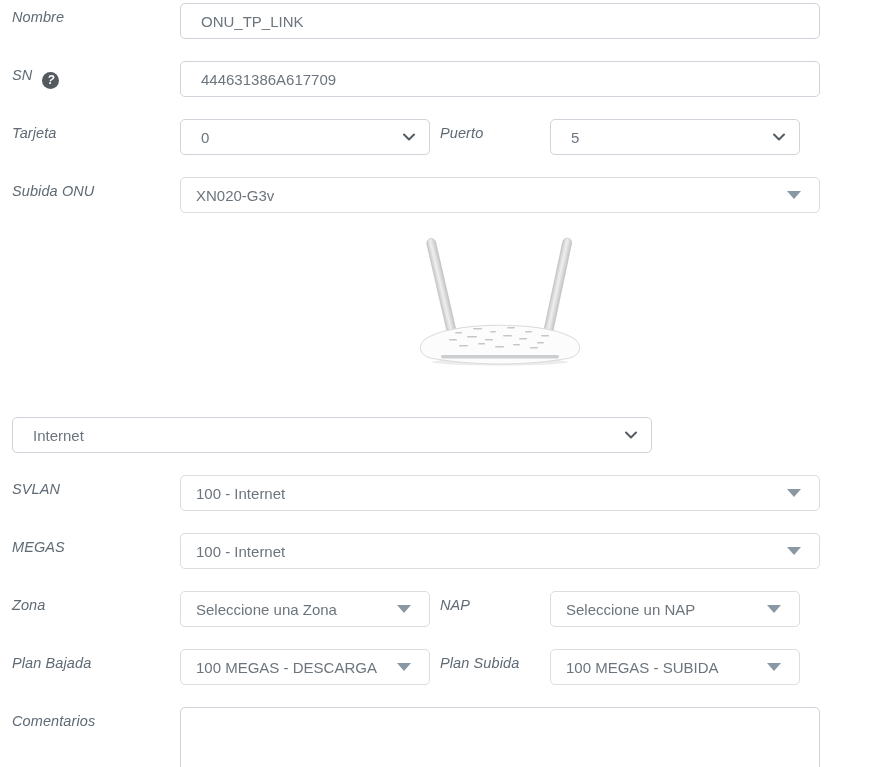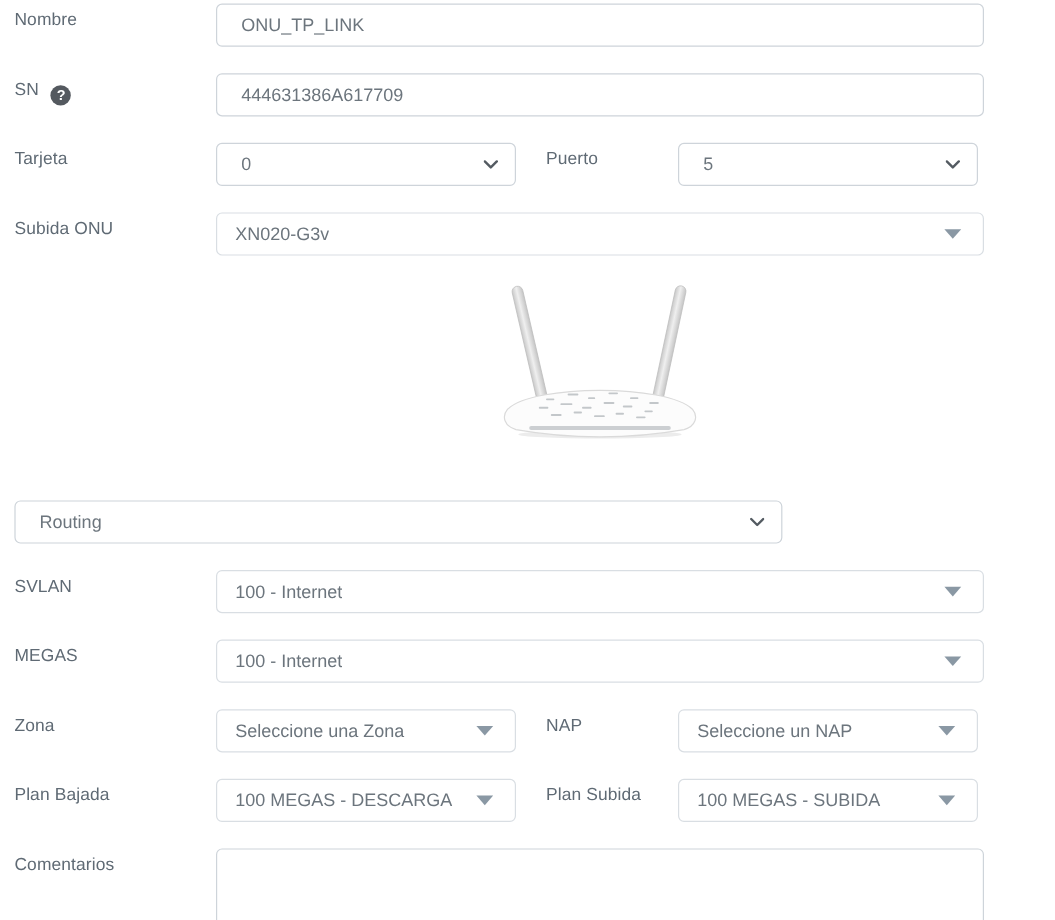--- a/index.html
+++ b/index.html
@@ -1,22 +1,22 @@
 <!DOCTYPE html>
 <html><head>
 <meta charset="utf-8">
 <style>
   * { box-sizing: border-box; margin: 0; padding: 0; }
   html, body { width: 879px; height: 767px; overflow: hidden; background: #ffffff;
     font-family: "Liberation Sans", sans-serif; }
   .page { padding: 3px 0 0 12px; width: 879px; }
   .row { display: flex; align-items: flex-start; margin-bottom: 22px; }
   .lbl { width: 168px; padding-top: 6px; font-size: 14.5px; color: #5f6a74;
-    letter-spacing: 0.1px; flex-shrink: 0; }
-  .lbl2 { width: 110px; margin-left: 25px; }
+    letter-spacing: 0.1px; flex-shrink: 0; font-style: italic; }
+  .lbl2 { width: 110px; margin-left: 10px; }
   .ctl { height: 36px; border: 1px solid #ced4da; border-radius: 5px; background: #fff;
     color: #6c757d; font-size: 15px; }
   .full { width: 640px; }
   .half { width: 250px; }
   input.ctl, textarea.ctl { padding: 0 20px; outline: none;
     font-family: "Liberation Sans", sans-serif; color: #6c757d; }
   textarea.ctl { height: 70px; resize: none; padding-top: 8px; }
   .sel { display: flex; align-items: center; justify-content: space-between;
     padding: 0 14px 0 20px; cursor: pointer; }
   .sel .sel-text { white-space: nowrap; overflow: hidden; }
@@ -114,21 +114,21 @@
         <rect x="80" y="111" width="9" height="1.6" rx="0.8"></rect>
           <rect x="98" y="109" width="7" height="1.6" rx="0.8"></rect>
         <rect x="115" y="112" width="8" height="1.6" rx="0.8"></rect>
       </g>
       <rect x="26" y="120" width="118" height="3.4" rx="1.7" fill="#a4aaaf" opacity="0.55"></rect>
     </svg>
   </div>
 
   <div class="row">
     <div class="ctl full sel">
-      <span class="sel-text">Routing</span>
+      <span class="sel-text">Internet</span>
       <span class="chev">
         <svg width="12" height="8" viewBox="0 0 12 8">
             <path d="M1 1.5 L6 6.5 L11 1.5" fill="none" stroke="#545b62" stroke-width="2" stroke-linecap="round" stroke-linejoin="round"></path>
           </svg>
       </span>
     </div>
   </div>
 
   <div class="row">
     <label class="lbl">SVLAN</label>

